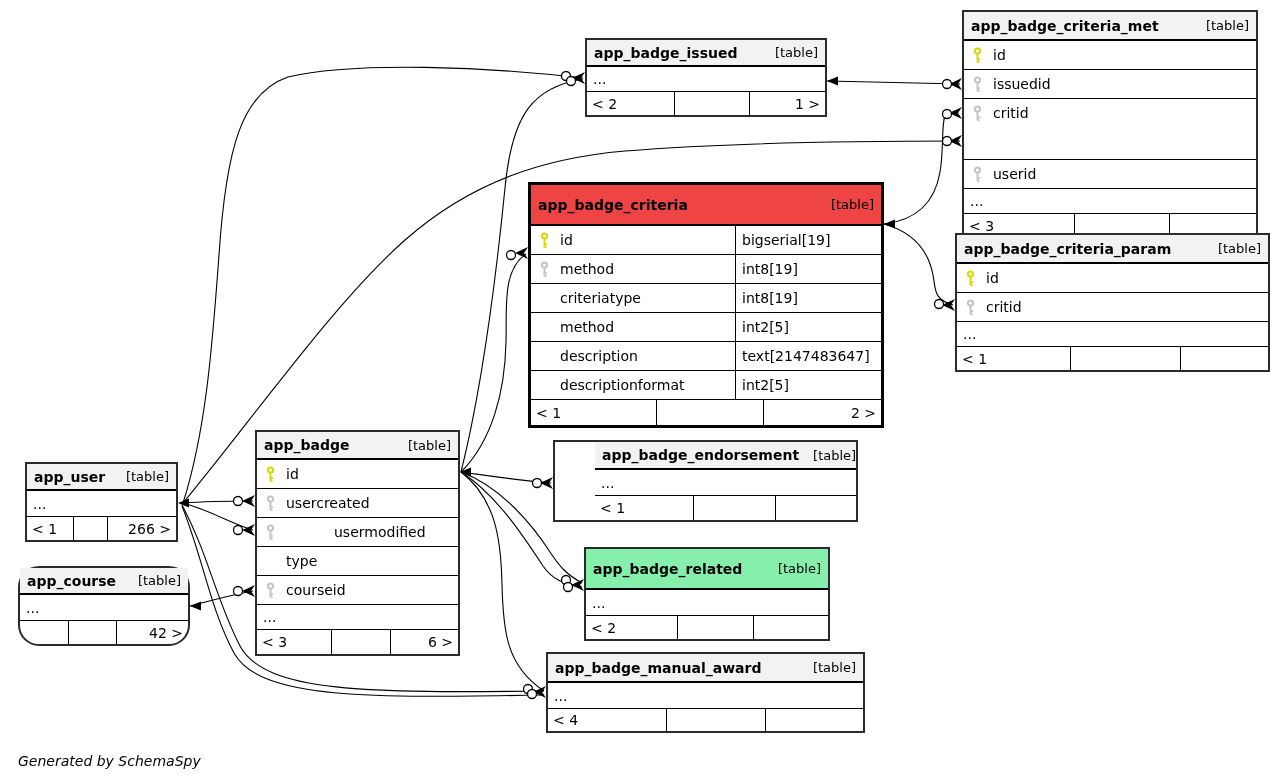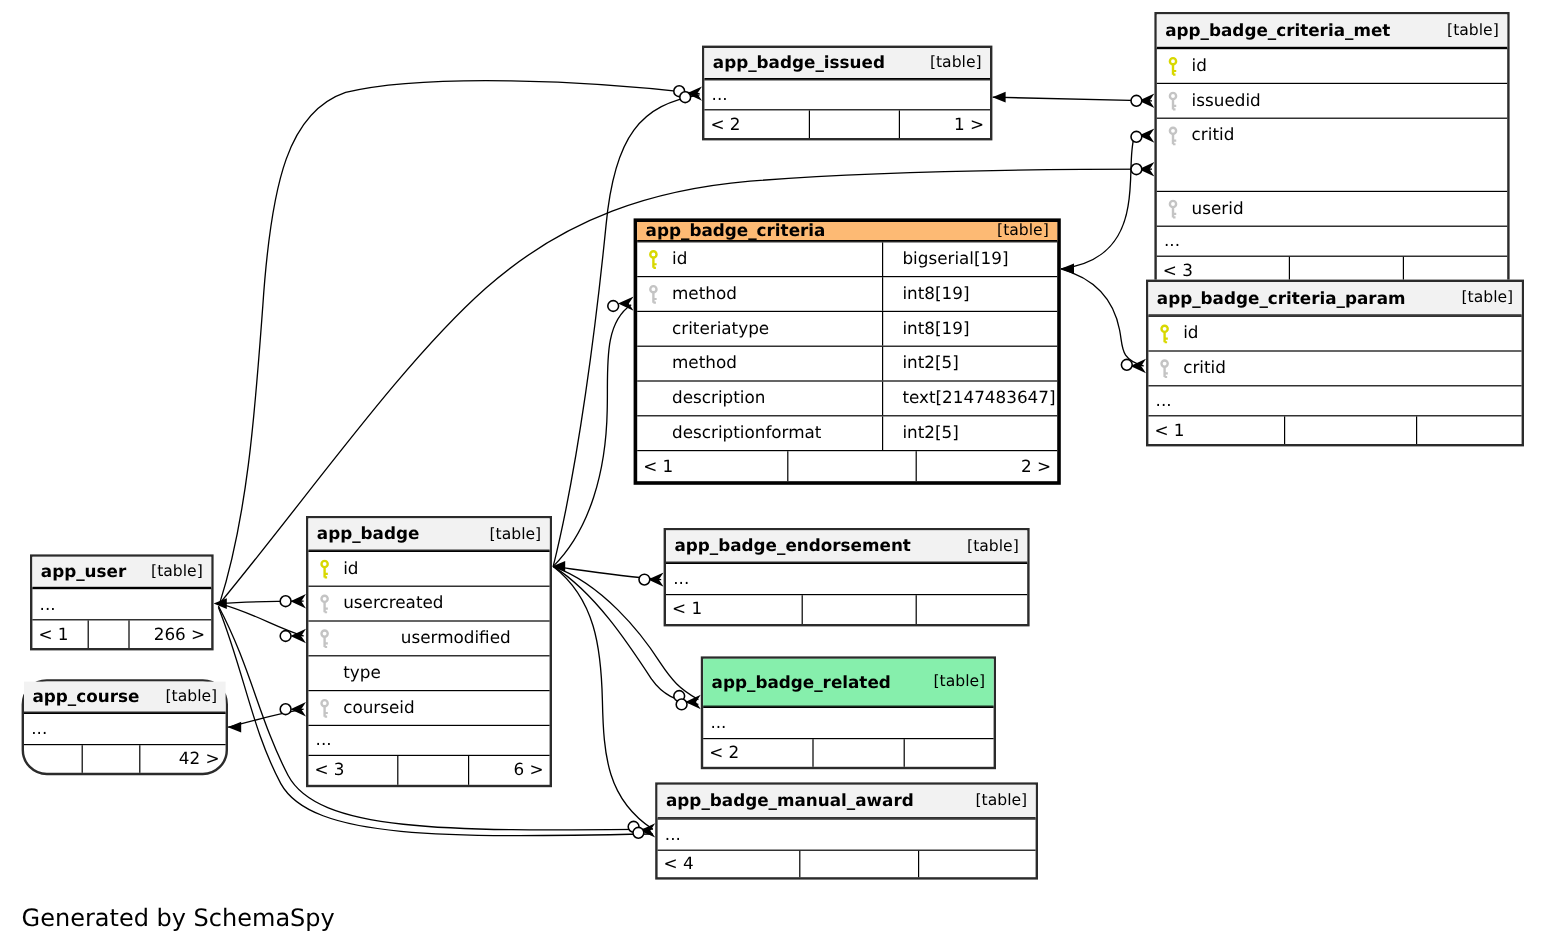--- a/index.html
+++ b/index.html
@@ -10,28 +10,28 @@
   .tbl.emph{border:3px solid #000;}
   .tbl-header{background:#f2f2f2;display:flex;justify-content:space-between;align-items:center;
               padding:0 7px;border-bottom:1px solid #000;box-sizing:border-box;}
   .tbl-name{font-weight:bold;font-size:14px;white-space:nowrap;}
   .tbl-tag{font-weight:normal;font-size:13px;margin-left:14px;white-space:nowrap;}
   .row{display:flex;align-items:center;border-top:1px solid #000;font-size:14px;box-sizing:border-box;white-space:nowrap;}
   .row:first-of-type{border-top:none;}
   .keyslot{width:11px;margin:0 10px 0 8px;flex:0 0 11px;display:flex;align-items:center;}
   .colname{flex:1 1 auto;overflow:hidden;}
   .typecell{border-left:1px solid #000;align-self:stretch;display:flex;align-items:center;
-            padding-left:16px;box-sizing:border-box;flex:0 0 auto;}
+            padding-left:6px;box-sizing:border-box;flex:0 0 auto;}
   .ellipsis-row{display:flex;align-items:center;border-top:1px solid #000;font-size:14px;
                 padding-left:6px;box-sizing:border-box;}
   .tfooter{display:flex;border-top:1px solid #000;box-sizing:border-box;font-size:14px;}
   .fcell{box-sizing:border-box;display:flex;align-items:center;padding:0 5px;overflow:hidden;}
   .fcell + .fcell{border-left:1px solid #000;}
   .fcell.right{justify-content:flex-end;}
-  #generated-note{position:absolute;left:18px;top:753px;font-size:20px;z-index:2;}
+  #generated-note{position:absolute;left:18px;top:753px;font-size:14px;z-index:2;font-style:italic;}
 </style>
 </head>
 <body>
 
 <div id="stage">
   <svg id="edges" width="1285" height="784">
       <path d="M183,503 C210,501 228,501 253,501" fill="none" stroke="#000000" stroke-width="1.1"></path>
       <path d="M183,503 C212,511 230,523 253,530" fill="none" stroke="#000000" stroke-width="1.1"></path>
       <path d="M183,503 C207,428 213,335 219,255 C226,150 241,93 288,77 C355,61 490,67 583,78" fill="none" stroke="#000000" stroke-width="1.1"></path>
       <path d="M183,503 C258,412 335,302 405,240 C472,181 545,158 625,151 C735,142 868,141 960,141" fill="none" stroke="#000000" stroke-width="1.1"></path>
@@ -171,21 +171,21 @@
           <div class="tbl-tag">[table]</div>
         </div>
         <div class="ellipsis-row" style="height: 25px;">...</div>
         <div class="tfooter" style="height: 24px;">
           <div class="fcell" style="width: 87px;">&lt; 2</div>
           <div class="fcell" style="width: 75px;"></div>
           <div class="fcell right" style="width: 76px;">1 &gt;</div>
         </div>
       </div>
       <div class="tbl emph" style="left: 528px; top: 182px; width: 356px;">
-        <div class="tbl-header" style="height: 16px; background: #fdba74;">
+        <div class="tbl-header" style="height: 40px; background: #ef4444;">
           <div class="tbl-name">app_badge_criteria</div>
           <div class="tbl-tag">[table]</div>
         </div>
         <div class="row" style="height: 29px;">
           <div class="keyslot">
             <svg width="11" height="17" viewBox="0 0 11 17">
               <circle cx="5.5" cy="4" r="2.6" fill="#fff" stroke="#d8d800" stroke-width="2"></circle>
               <line x1="5.5" y1="6.6" x2="5.5" y2="15.2" stroke="#d8d800" stroke-width="2"></line>
               <line x1="5.5" y1="12.2" x2="8.2" y2="12.2" stroke="#d8d800" stroke-width="1.8"></line>
               <line x1="5.5" y1="15.2" x2="7.6" y2="15.2" stroke="#d8d800" stroke-width="1.8"></line>
@@ -315,21 +315,21 @@
           </div>
           <div class="colname">critid</div>
         </div>
         <div class="ellipsis-row" style="height: 25px;">...</div>
         <div class="tfooter" style="height: 24px;">
           <div class="fcell" style="width: 113px;">&lt; 1</div>
           <div class="fcell" style="width: 110px;"></div>
           <div class="fcell right" style="width: 88px;"></div>
         </div>
       </div>
-      <div class="tbl" style="left: 553px; top: 440px; width: 305px;">
+      <div class="tbl" style="left: 553px; top: 440px; width: 305px; padding-left: 40px;">
         <div class="tbl-header" style="height: 27px; background: rgb(242, 242, 242);">
           <div class="tbl-name">app_badge_endorsement</div>
           <div class="tbl-tag">[table]</div>
         </div>
         <div class="ellipsis-row" style="height: 26px;">...</div>
         <div class="tfooter" style="height: 25px;">
           <div class="fcell" style="width: 113px;">&lt; 1</div>
           <div class="fcell" style="width: 95px;"></div>
           <div class="fcell right" style="width: 93px;"></div>
         </div>

